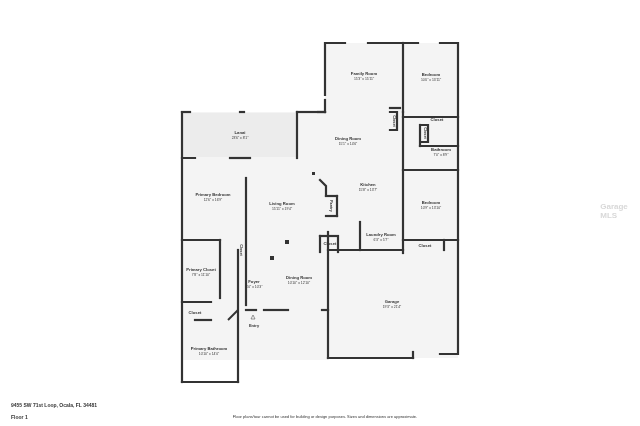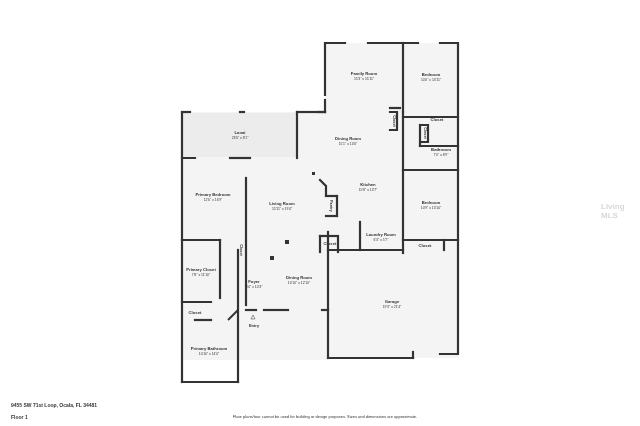--- a/index.html
+++ b/index.html
@@ -176,16 +176,16 @@
 <div class="room-label" style="left:425px;top:245px">
     <span class="name">Closet</span>
   </div>
 <div class="vlabel" style="left:241px;top:250px">Closet</div>
 <div class="room-label" style="left:195px;top:312px">
     <span class="name">Closet</span>
   </div>
 
 <div class="entry-label" style="left:254px;top:325px">Entry</div>
 
-<div class="watermark">Living MLS</div>
+<div class="watermark">Garage MLS</div>
 <div class="footer-address">9455 SW 71st Loop, Ocala, FL 34481</div>
 <div class="footer-floor">Floor 1</div>
 <div class="footer-disclaimer">Floor plans/tour cannot be used for building or design purposes. Sizes and dimensions are approximate.</div>
 
 </body></html>

